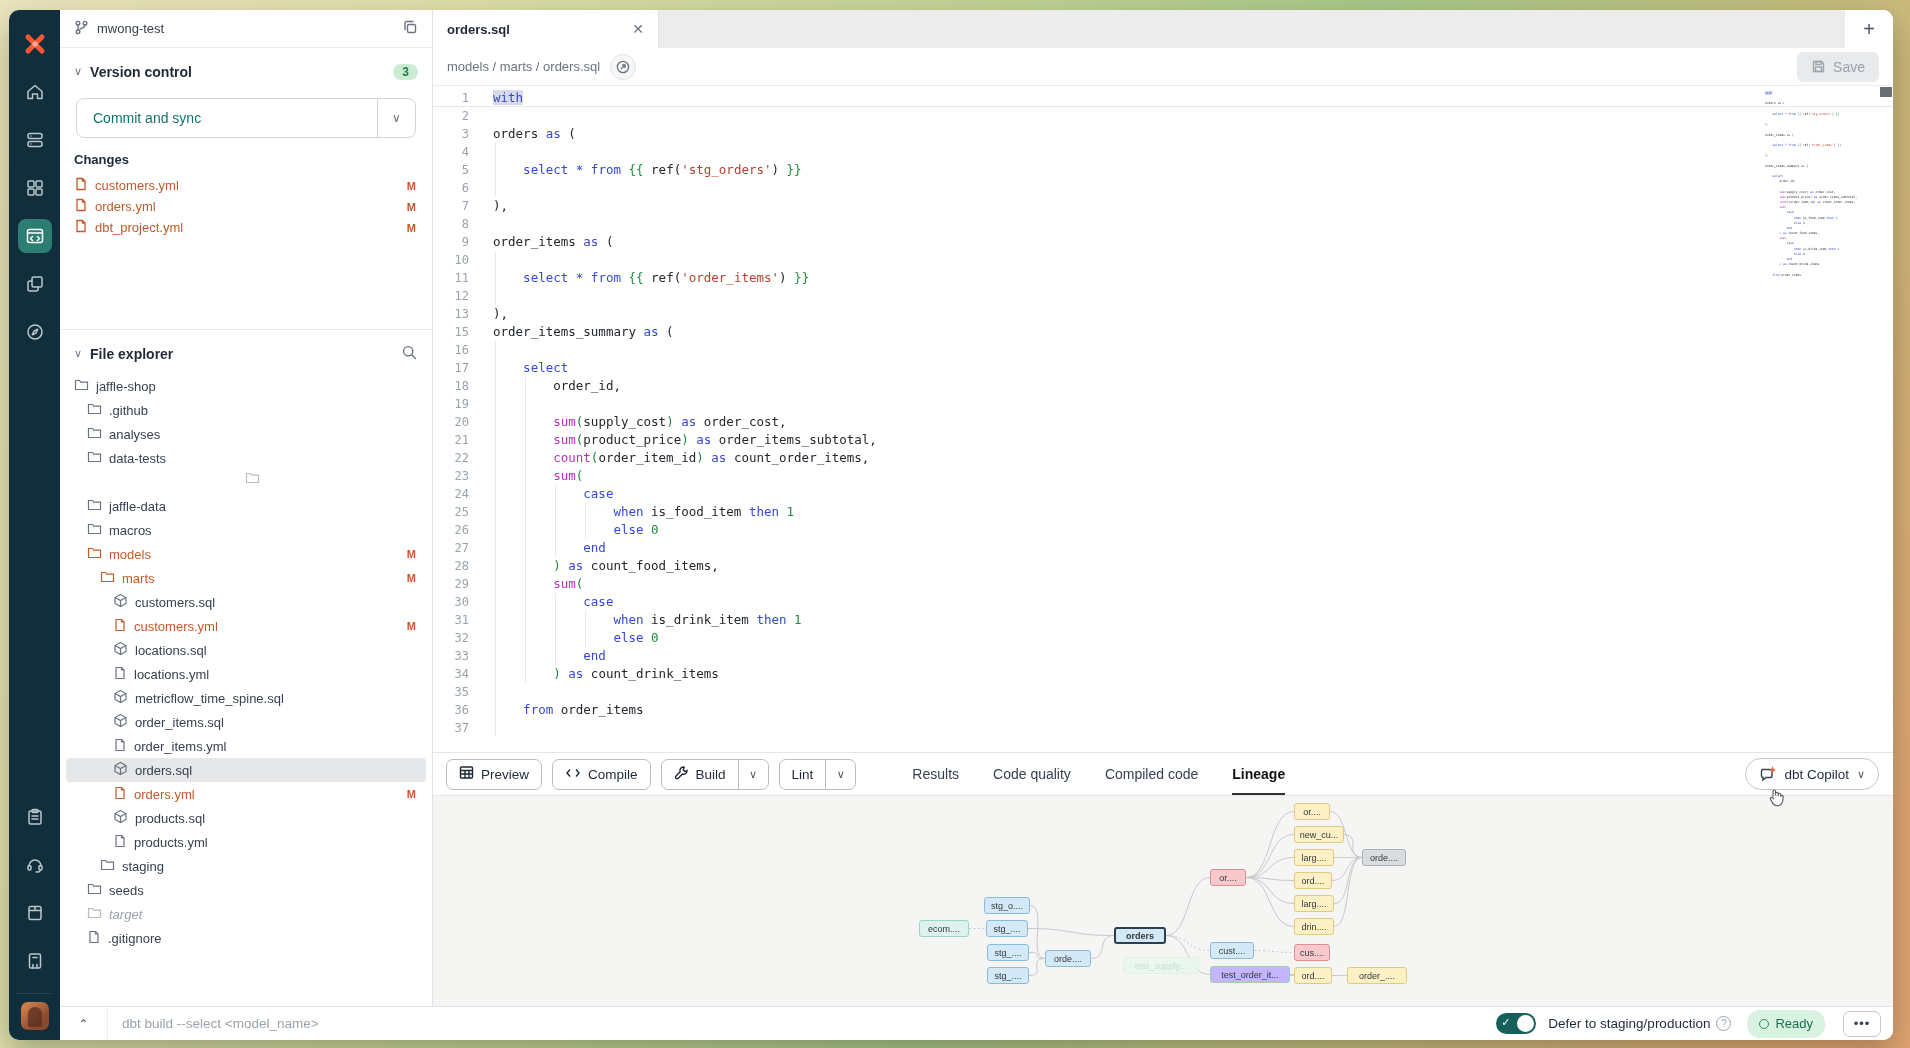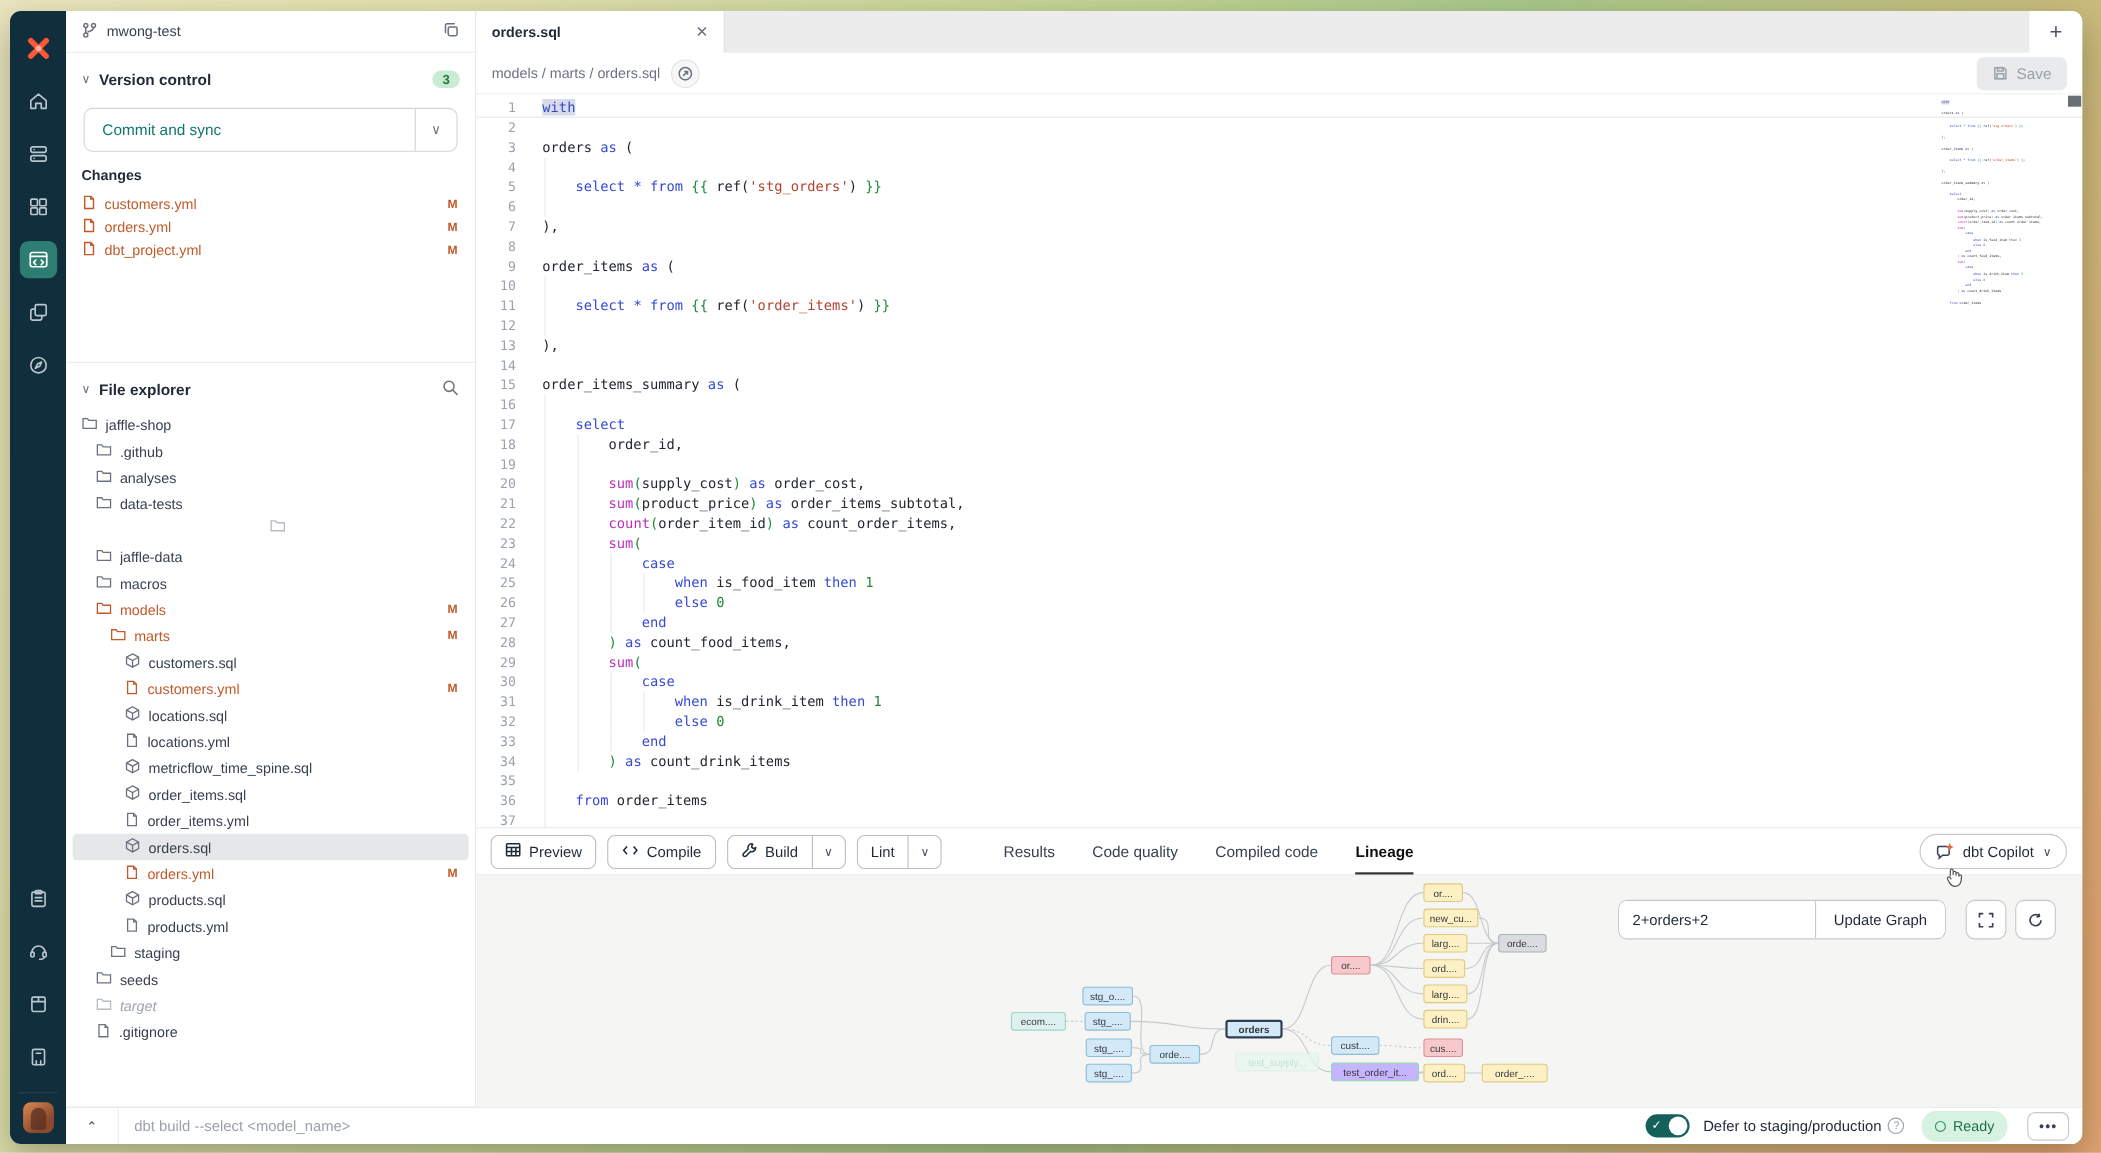--- a/index.html
+++ b/index.html
@@ -488,21 +488,20 @@
               <div class="cl"><span class="ln">4</span><span class="lc"><i class="gl" style="left: calc(0ch + 2px);"></i></span></div>
               <div class="cl"><span class="ln">5</span><span class="lc"><i class="gl" style="left: calc(0ch + 2px);"></i><span class="tk p">    </span><span class="tk k">select</span><span class="tk p"> </span><span class="tk k">*</span><span class="tk p"> </span><span class="tk k">from</span><span class="tk p"> </span><span class="tk j">{{</span><span class="tk p"> ref(</span><span class="tk s">'stg_orders'</span><span class="tk p">) </span><span class="tk j">}}</span></span></div>
               <div class="cl"><span class="ln">6</span><span class="lc"><i class="gl" style="left: calc(0ch + 2px);"></i></span></div>
               <div class="cl"><span class="ln">7</span><span class="lc"><span class="tk p">),</span></span></div>
               <div class="cl"><span class="ln">8</span><span class="lc"></span></div>
               <div class="cl"><span class="ln">9</span><span class="lc"><span class="tk p">order_items </span><span class="tk k">as</span><span class="tk p"> (</span></span></div>
               <div class="cl"><span class="ln">10</span><span class="lc"><i class="gl" style="left: calc(0ch + 2px);"></i></span></div>
               <div class="cl"><span class="ln">11</span><span class="lc"><i class="gl" style="left: calc(0ch + 2px);"></i><span class="tk p">    </span><span class="tk k">select</span><span class="tk p"> </span><span class="tk k">*</span><span class="tk p"> </span><span class="tk k">from</span><span class="tk p"> </span><span class="tk j">{{</span><span class="tk p"> ref(</span><span class="tk s">'order_items'</span><span class="tk p">) </span><span class="tk j">}}</span></span></div>
               <div class="cl"><span class="ln">12</span><span class="lc"><i class="gl" style="left: calc(0ch + 2px);"></i></span></div>
               <div class="cl"><span class="ln">13</span><span class="lc"><span class="tk p">),</span></span></div>
-              <div class="cl"><span class="ln">14</span><span class="lc"></span></div>
               <div class="cl"><span class="ln">15</span><span class="lc"><span class="tk p">order_items_summary </span><span class="tk k">as</span><span class="tk p"> (</span></span></div>
               <div class="cl"><span class="ln">16</span><span class="lc"><i class="gl" style="left: calc(0ch + 2px);"></i></span></div>
               <div class="cl"><span class="ln">17</span><span class="lc"><i class="gl" style="left: calc(0ch + 2px);"></i><span class="tk p">    </span><span class="tk k">select</span></span></div>
               <div class="cl"><span class="ln">18</span><span class="lc"><i class="gl" style="left: calc(0ch + 2px);"></i><i class="gl" style="left: calc(4ch + 2px);"></i><span class="tk p">        order_id,</span></span></div>
               <div class="cl"><span class="ln">19</span><span class="lc"><i class="gl" style="left: calc(0ch + 2px);"></i><i class="gl" style="left: calc(4ch + 2px);"></i></span></div>
               <div class="cl"><span class="ln">20</span><span class="lc"><i class="gl" style="left: calc(0ch + 2px);"></i><i class="gl" style="left: calc(4ch + 2px);"></i><span class="tk p">        </span><span class="tk f">sum</span><span class="tk g">(</span><span class="tk p">supply_cost</span><span class="tk g">)</span><span class="tk p"> </span><span class="tk k">as</span><span class="tk p"> order_cost,</span></span></div>
               <div class="cl"><span class="ln">21</span><span class="lc"><i class="gl" style="left: calc(0ch + 2px);"></i><i class="gl" style="left: calc(4ch + 2px);"></i><span class="tk p">        </span><span class="tk f">sum</span><span class="tk g">(</span><span class="tk p">product_price</span><span class="tk g">)</span><span class="tk p"> </span><span class="tk k">as</span><span class="tk p"> order_items_subtotal,</span></span></div>
               <div class="cl"><span class="ln">22</span><span class="lc"><i class="gl" style="left: calc(0ch + 2px);"></i><i class="gl" style="left: calc(4ch + 2px);"></i><span class="tk p">        </span><span class="tk f">count</span><span class="tk g">(</span><span class="tk p">order_item_id</span><span class="tk g">)</span><span class="tk p"> </span><span class="tk k">as</span><span class="tk p"> count_order_items,</span></span></div>
               <div class="cl"><span class="ln">23</span><span class="lc"><i class="gl" style="left: calc(0ch + 2px);"></i><i class="gl" style="left: calc(4ch + 2px);"></i><span class="tk p">        </span><span class="tk f">sum</span><span class="tk g">(</span></span></div>
               <div class="cl"><span class="ln">24</span><span class="lc"><i class="gl" style="left: calc(0ch + 2px);"></i><i class="gl" style="left: calc(4ch + 2px);"></i><i class="gl" style="left: calc(8ch + 2px);"></i><span class="tk p">            </span><span class="tk k">case</span></span></div>
@@ -657,38 +656,20 @@
               <div class="lg-node yellow" style="left: 861px; top: 30px; width: 50px;">new_cu...</div>
               <div class="lg-node yellow" style="left: 861px; top: 53px; width: 40px;">larg....</div>
               <div class="lg-node yellow" style="left: 861px; top: 76px; width: 38px;">ord....</div>
               <div class="lg-node yellow" style="left: 861px; top: 99px; width: 40px;">larg....</div>
               <div class="lg-node yellow" style="left: 861px; top: 122px; width: 40px;">drin....</div>
               <div class="lg-node pink" style="left: 861px; top: 148px; width: 36px;">cus....</div>
               <div class="lg-node yellow" style="left: 861px; top: 171px; width: 38px;">ord....</div>
               <div class="lg-node grey" style="left: 929px; top: 53px; width: 44px;">orde....</div>
               <div class="lg-node yellow" style="left: 914px; top: 171px; width: 60px;">order_....</div>
             </div>
-          <div class="lg-ctl" style="left:1038px;">
-            <div class="lg-input-group">
-              <input class="lg-input" value="2+orders+2" style="">
-              <button class="lg-upd">Update Graph</button>
-            </div>
-            <div style="width:18px;"></div>
-            <div class="sq-btn">
-              <svg width="15" height="15" viewBox="0 0 15 15">
-                  <path d="M1.5 5v-3.5h3.5 M10 1.5h3.5V5 M13.5 10v3.5H10 M5 13.5H1.5V10"></path>
-                </svg>
-            </div>
-            <div style="width:8px;"></div>
-            <div class="sq-btn">
-              <svg width="15" height="15" viewBox="0 0 15 15">
-                  <path d="M12.5 7.5 a5 5 0 1 1-1.7-3.7 M10.5 1.5 l.5 2.6 -2.6.4"></path>
-                </svg>
-            </div>
-          </div>
         </div>
       </div>
     </div>
 
     <div class="statusbar">
       <div class="sb-chev">⌃</div>
       <div class="sb-cmd">dbt build --select &lt;model_name&gt;</div>
       <div class="toggle">
           <span class="chk">✓</span>
         </div>

